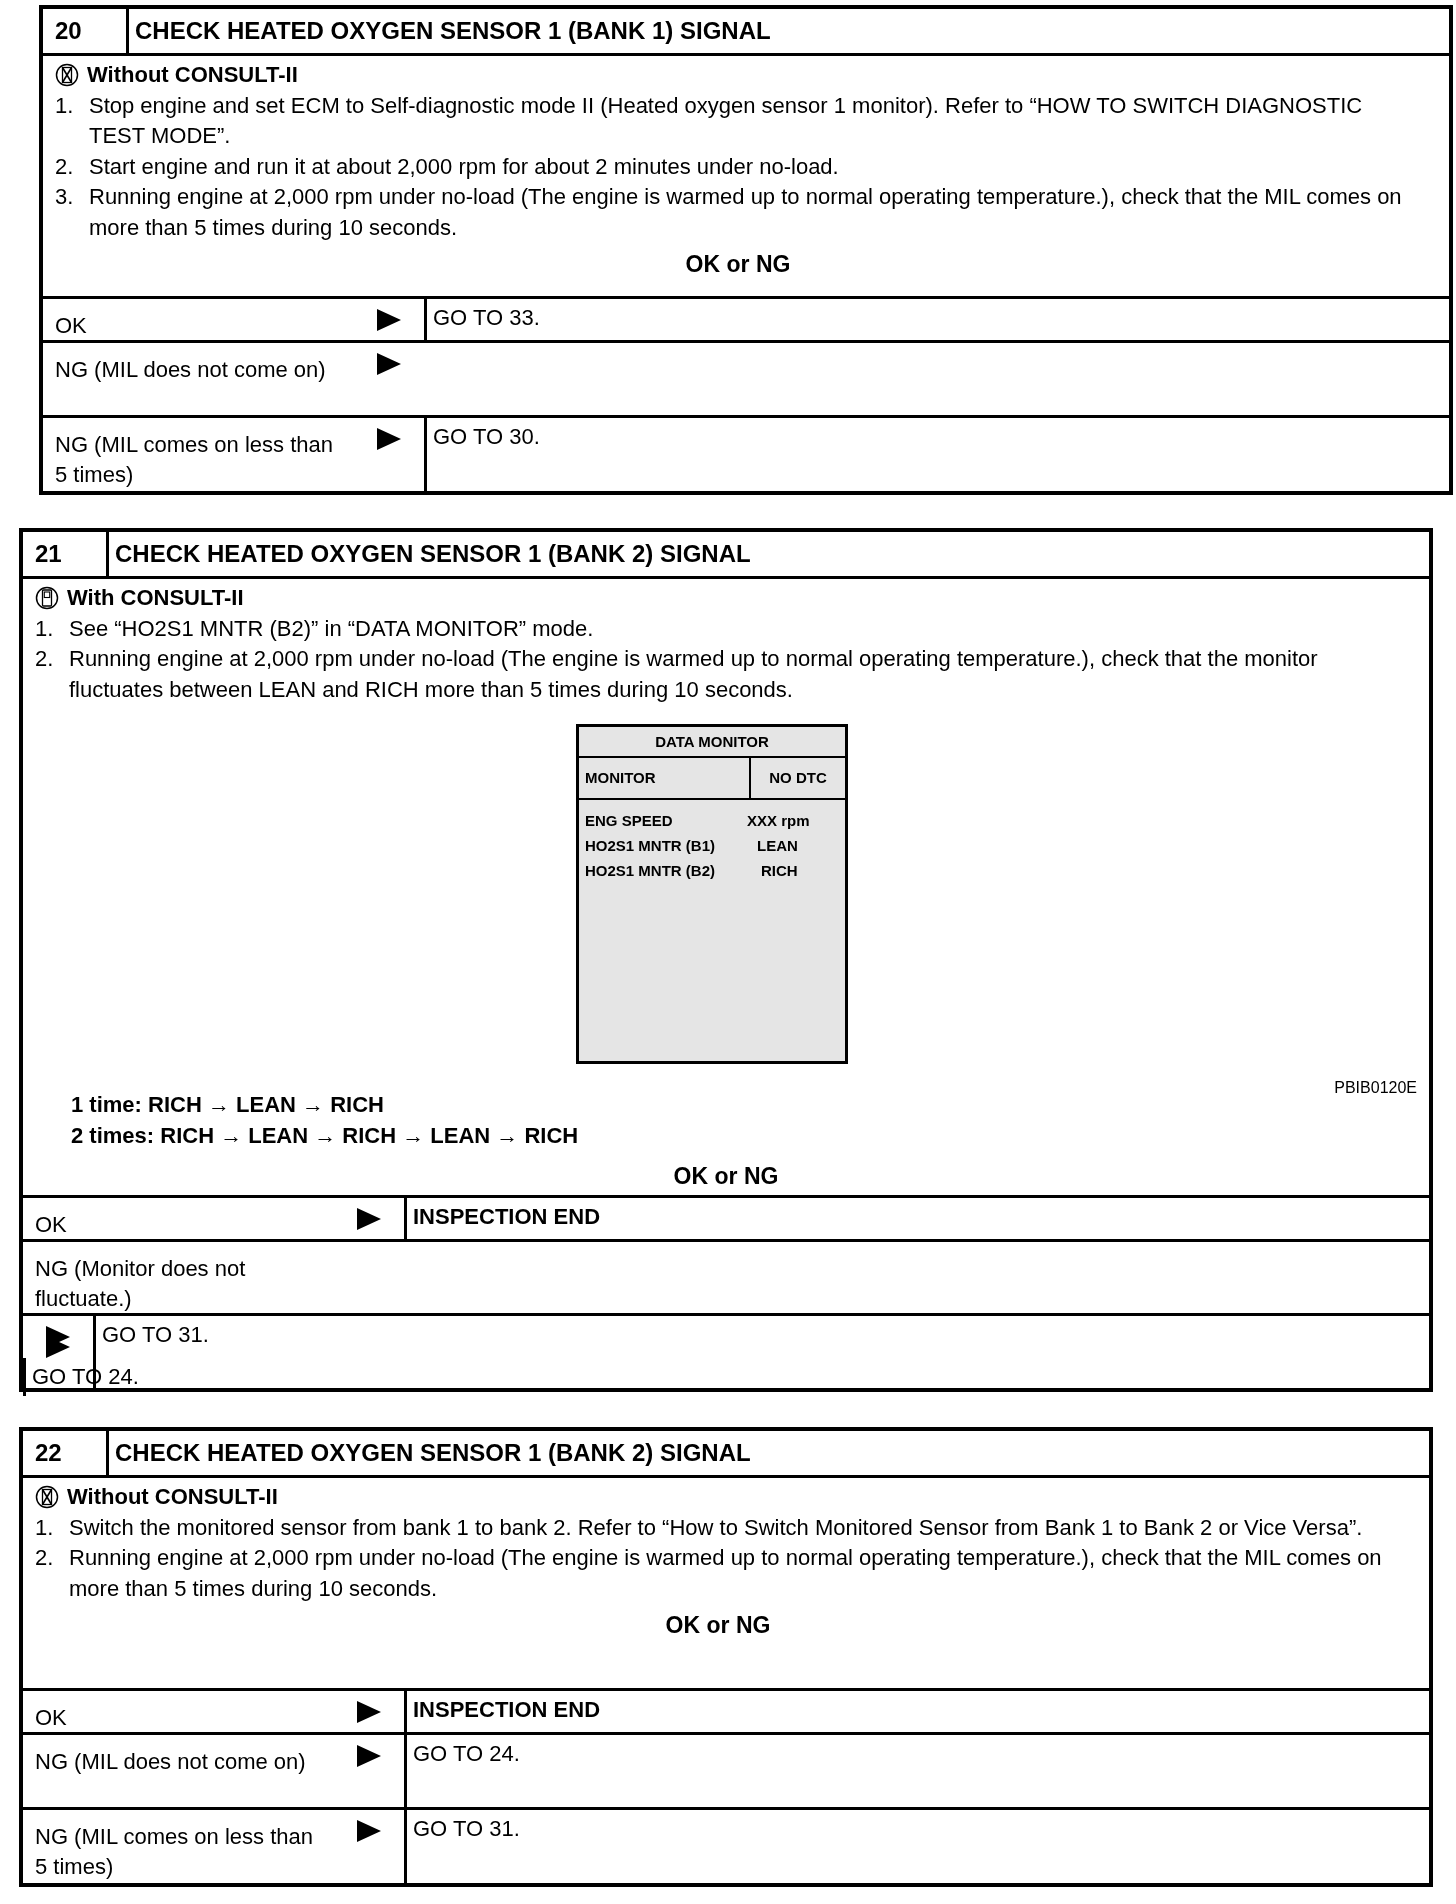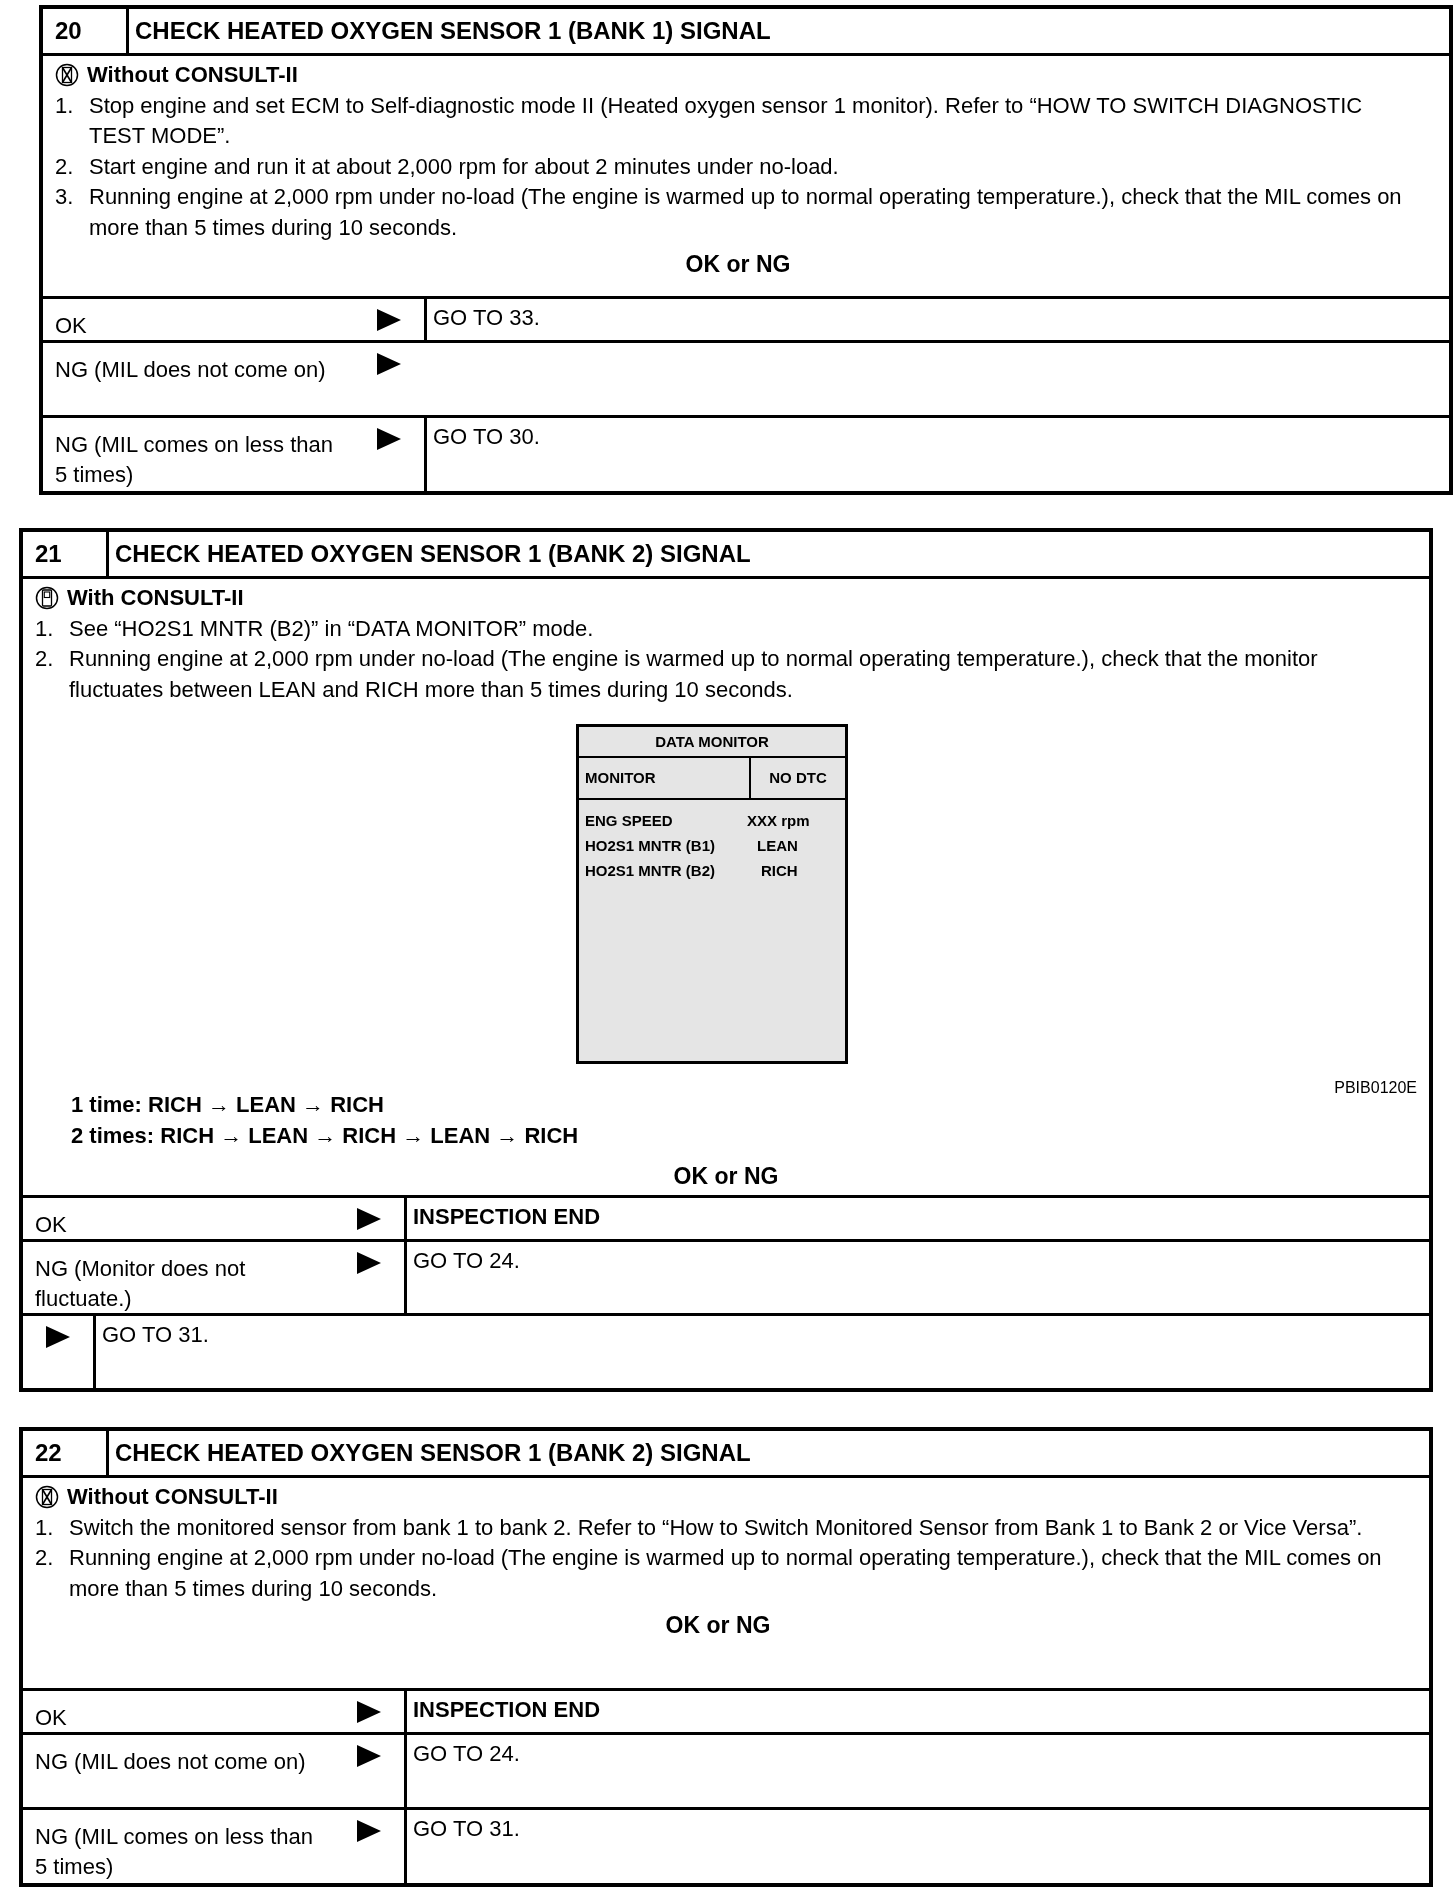--- a/index.html
+++ b/index.html
@@ -154,21 +154,21 @@
     </div>
   </div>
   <div class="rows">
     <div class="row" style="height:41px;">
       <div class="cond">OK</div>
       <div class="arrow">
           <span></span>
         </div>
       <div class="result bold">INSPECTION END</div>
     </div>
-    <div class="row" style="height:71px;">
+    <div class="row" style="height:71px;flex-direction:column;">
       <div class="cond">NG (Monitor does not fluctuate.)</div>
       <div class="arrow">
           <span></span>
         </div>
       <div class="result">GO TO 24.</div>
     </div>
     <div class="row" style="height:72px;">
       <div class="arrow">
           <span></span>
         </div>

